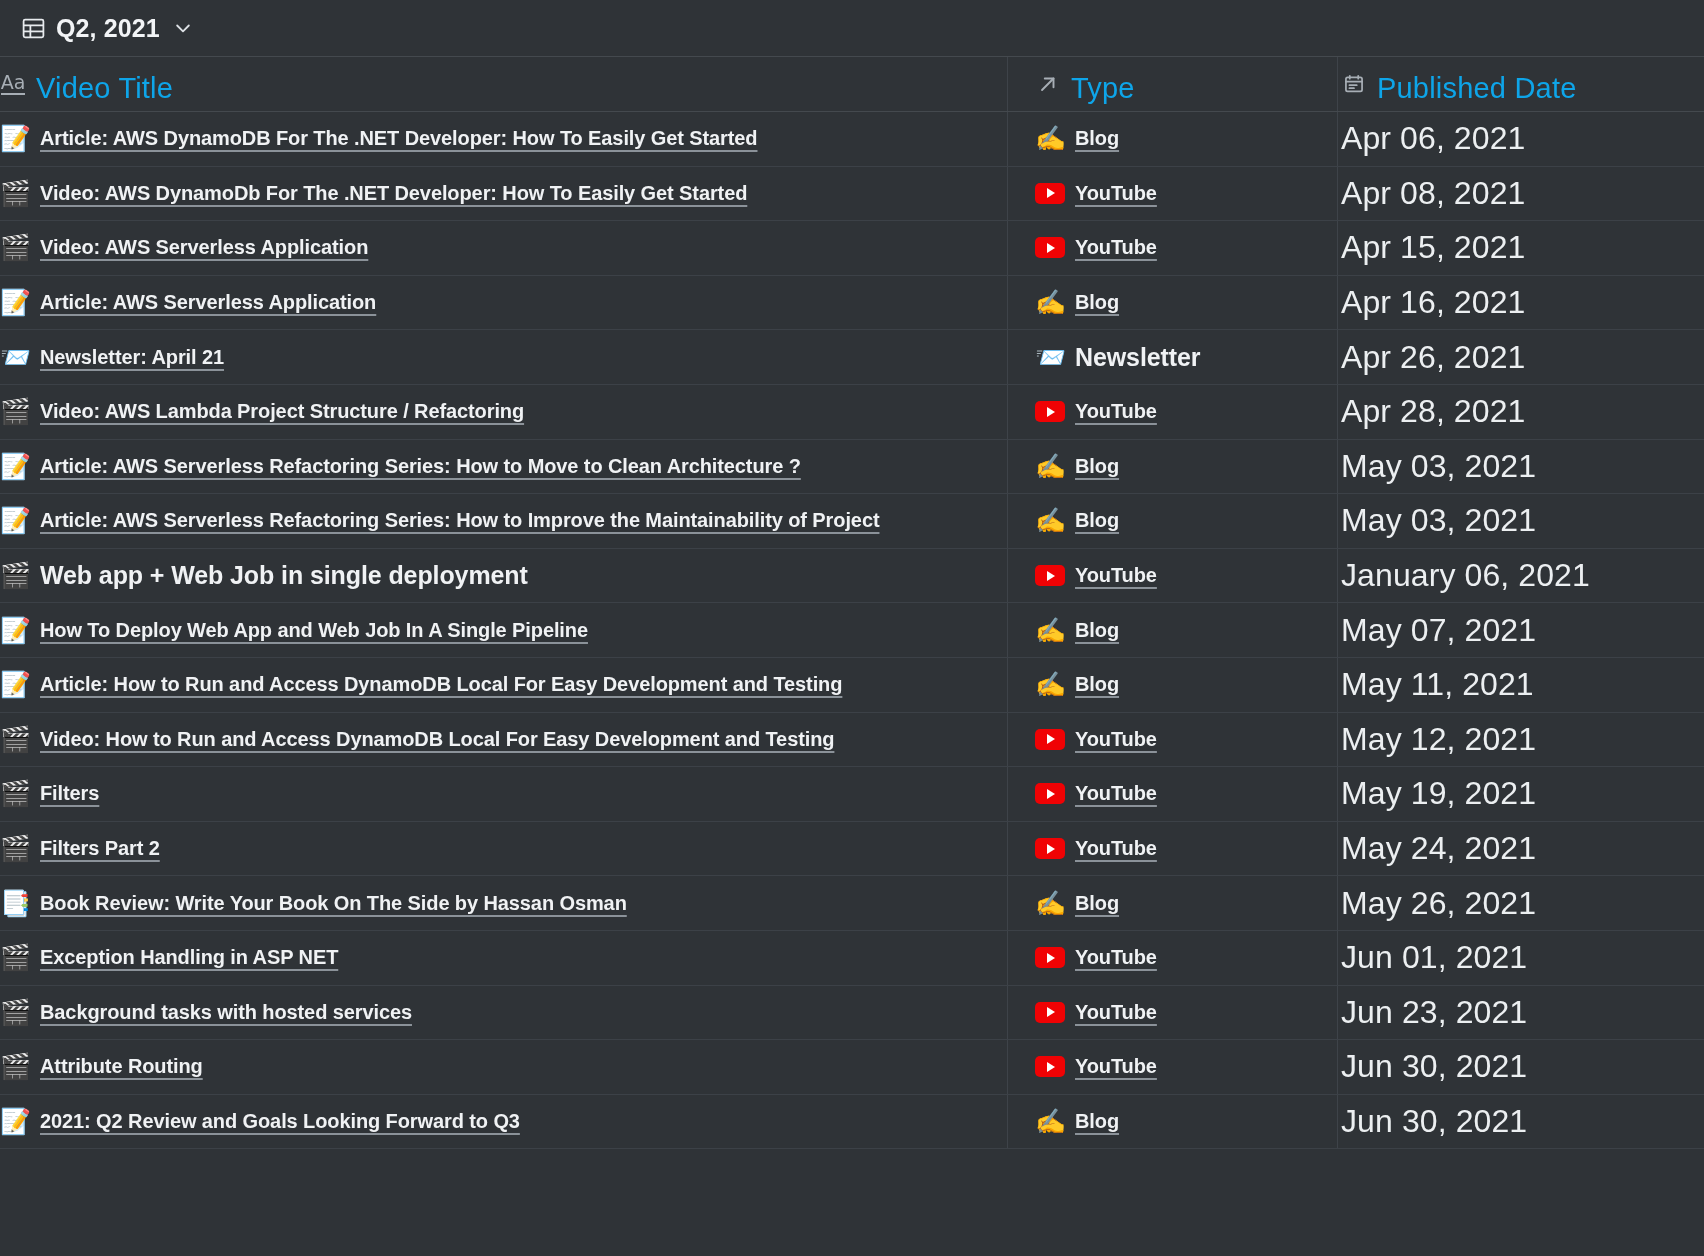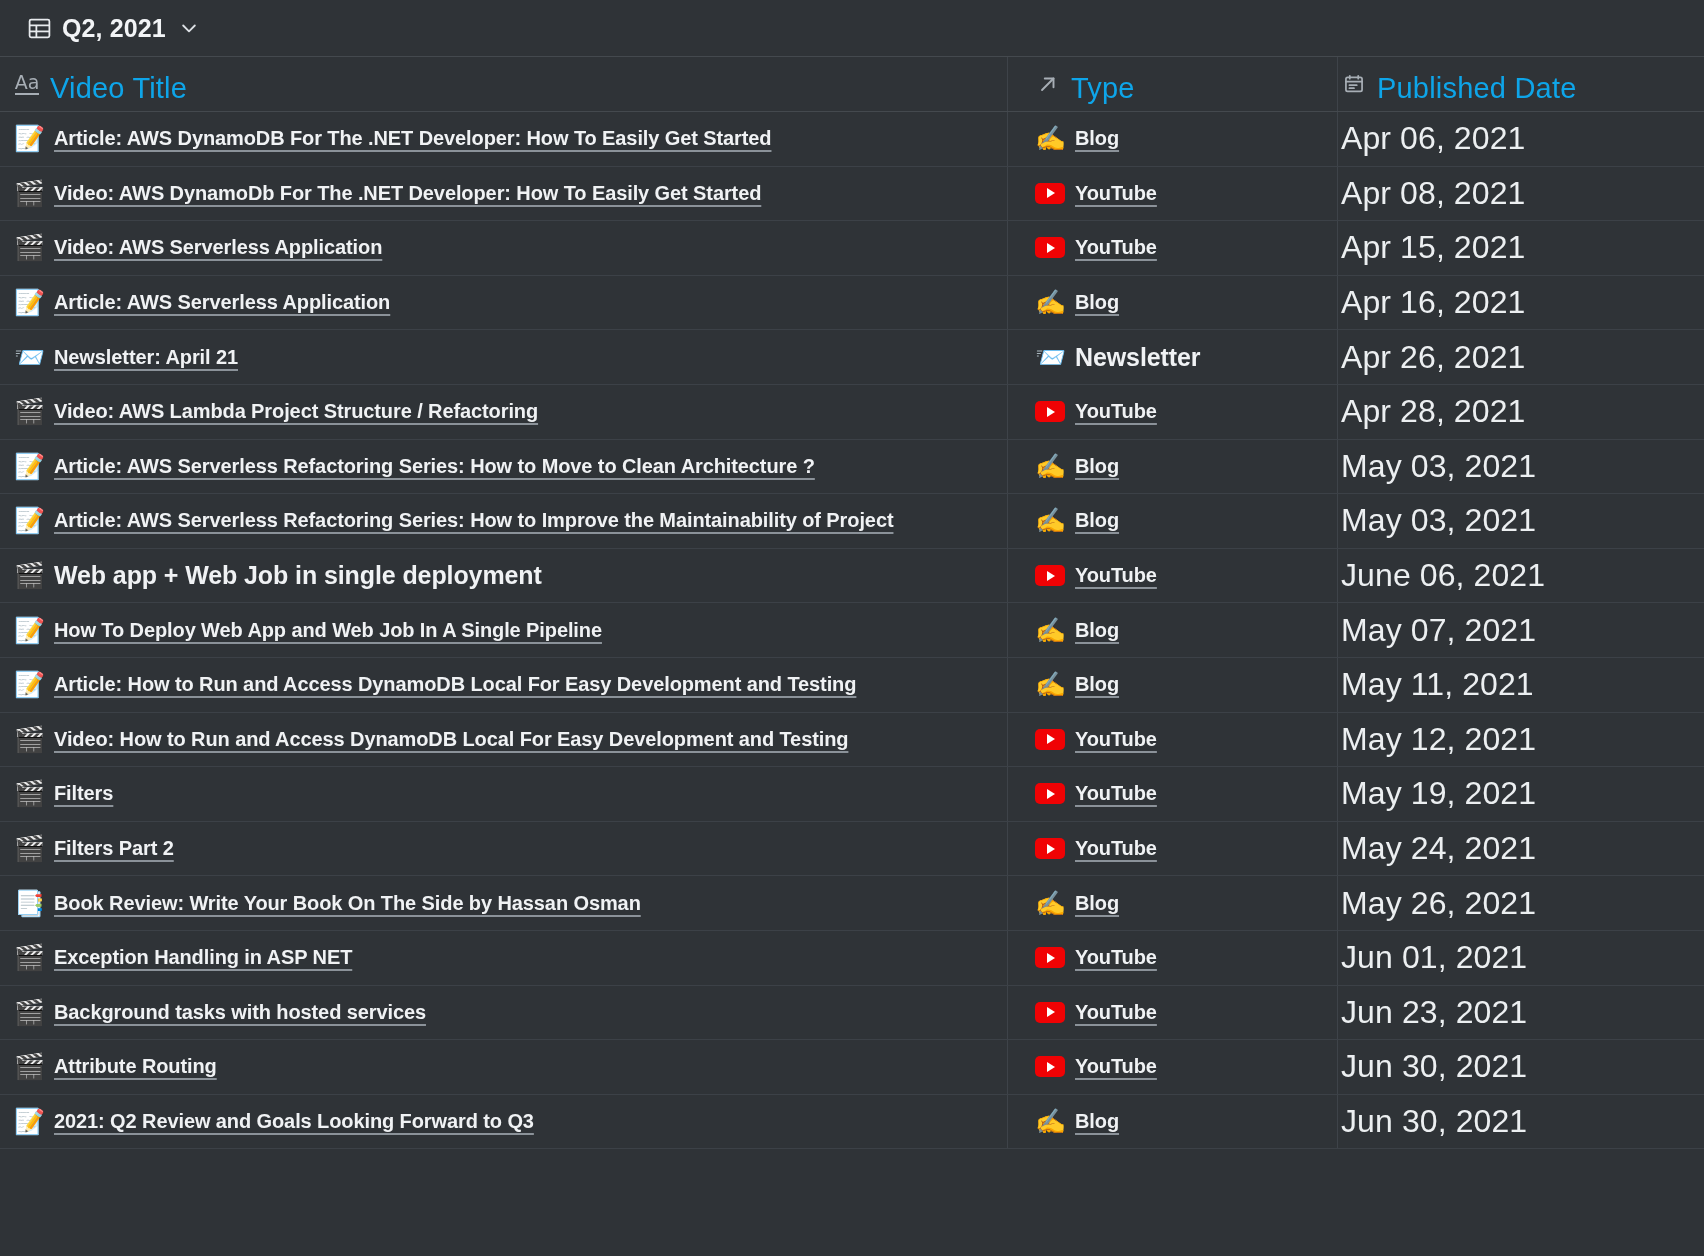--- a/index.html
+++ b/index.html
@@ -15,21 +15,21 @@
     height: 1256px;
     background: #2f3337;
     position: relative;
   }
 
   
   .titlebar {
     height: 56px;
     display: flex;
     align-items: center;
-    padding-left: 26px;
+    padding-left: 20px;
     gap: 10px;
     background: #2f3337;
   }
   .tb-icon {
     width: 26px;
     height: 26px;
     flex: 0 0 26px;
     display: flex;
     align-items: center;
     justify-content: center;
@@ -65,21 +65,21 @@
   .row.header {
     height: 55px;
     border-bottom: 1px solid #44494e;
   }
   .cell {
     display: flex;
     align-items: center;
     overflow: hidden;
     white-space: nowrap;
   }
-  .col-title  { width: 1007px; flex: 0 0 1007px; padding-left: 14px; gap: 10px; }
+  .col-title  { width: 1007px; flex: 0 0 1007px; gap: 10px; }
   .col-type   { width: 330px;  flex: 0 0 330px;  padding-left: 27px; gap: 10px;
                 border-left: 1px solid #3e4349; }
   .col-date   { width: 367px;  flex: 0 0 367px;  padding-left: 3px;
                 border-left: 1px solid #3e4349; }
 
   
   .hdr-txt {
     font-size: 29px;
     color: #0ea5e9;
     font-weight: normal;
@@ -328,21 +328,21 @@
             <span class="emoji">🎬</span>
             <span class="plain">Web app + Web Job in single deployment</span>
           </div>
           <div class="cell col-type">
             <span class="yt">
               <i></i>
             </span>
             <span class="link">YouTube</span>
           </div>
           <div class="cell col-date">
-            <span class="date">June 06, 2021</span>
+            <span class="date">January 06, 2021</span>
           </div>
         </div>
         <div class="row">
           <div class="cell col-title">
             <span class="emoji">📝</span>
             <span class="link">How To Deploy Web App and Web Job In A Single Pipeline</span>
           </div>
           <div class="cell col-type">
             <span class="emoji">✍️</span>
             <span class="link">Blog</span>

